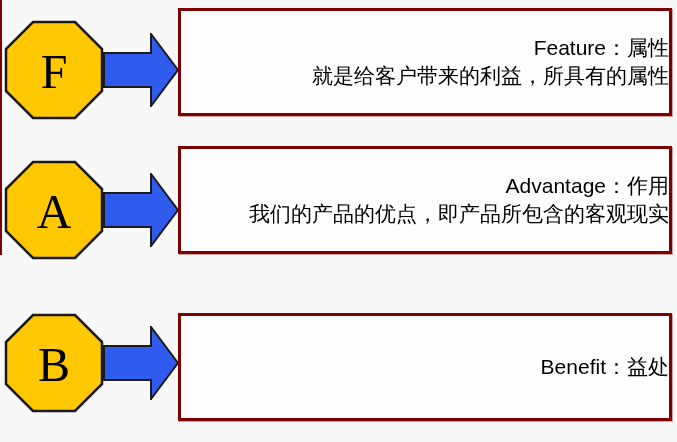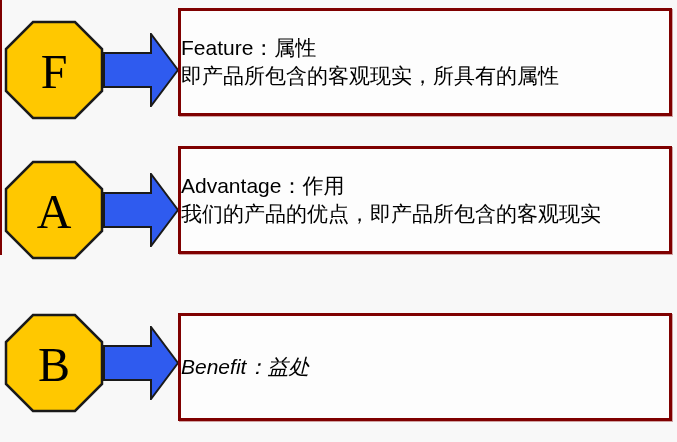--- a/index.html
+++ b/index.html
@@ -51,60 +51,60 @@
   .textbox {
     position: absolute;
     left: 178px;
     width: 494px; height: 108px;
     box-sizing: border-box;
     background: var(--box-fill, #fdfdfd);
     border: 3px solid var(--box-border, #7f0000);
     box-shadow: 1px 1px 0 rgba(160, 60, 60, 0.45);
     display: flex;
     flex-direction: column;
-    align-items: flex-start;
+    align-items: flex-end;
     justify-content: center;
     text-align: center;
   }
   .textbox .title, .textbox .desc {
     font-size: 21px;
     line-height: 28px;
     color: #000;
     white-space: nowrap;
   }
   
   .oct-1 { left: 4px;  top: 20px;  }
   .oct-2 { left: 4px;  top: 160px; }
   .oct-3 { left: 4px;  top: 313px; }
   .arr-1 { left: 103px; top: 33px;  }
   .arr-2 { left: 103px; top: 173px; }
   .arr-3 { left: 103px; top: 326px; }
   .box-1 { top: 8px;   }
   .box-2 { top: 146px; }
-  .box-3 { top: 313px; font-style: italic; }
+  .box-3 { top: 313px; }
 </style>
 </head>
 <body>
 
 <div class="canvas">
 
   <div class="edge-line"></div>
 
   <div class="octagon oct-1">
     <svg viewBox="0 0 100 100">
       <polygon points="29,2 71,2 98,29 98,71 71,98 29,98 2,71 2,29"></polygon>
     </svg>
     <span class="letter">F</span>
   </div>
   <svg class="arrow arr-1" viewBox="0 0 76 74">
     <polygon points="1,20 48,20 48,1 75,37 48,73 48,54 1,54"></polygon>
   </svg>
   <div class="textbox box-1">
     <div class="title">Feature：属性</div>
-    <div class="desc">即产品所包含的客观现实，所具有的属性</div>
+    <div class="desc">就是给客户带来的利益，所具有的属性</div>
   </div>
 
   <div class="octagon oct-2">
     <svg viewBox="0 0 100 100">
       <polygon points="29,2 71,2 98,29 98,71 71,98 29,98 2,71 2,29"></polygon>
     </svg>
     <span class="letter">A</span>
   </div>
   <svg class="arrow arr-2" viewBox="0 0 76 74">
     <polygon points="1,20 48,20 48,1 75,37 48,73 48,54 1,54"></polygon>

